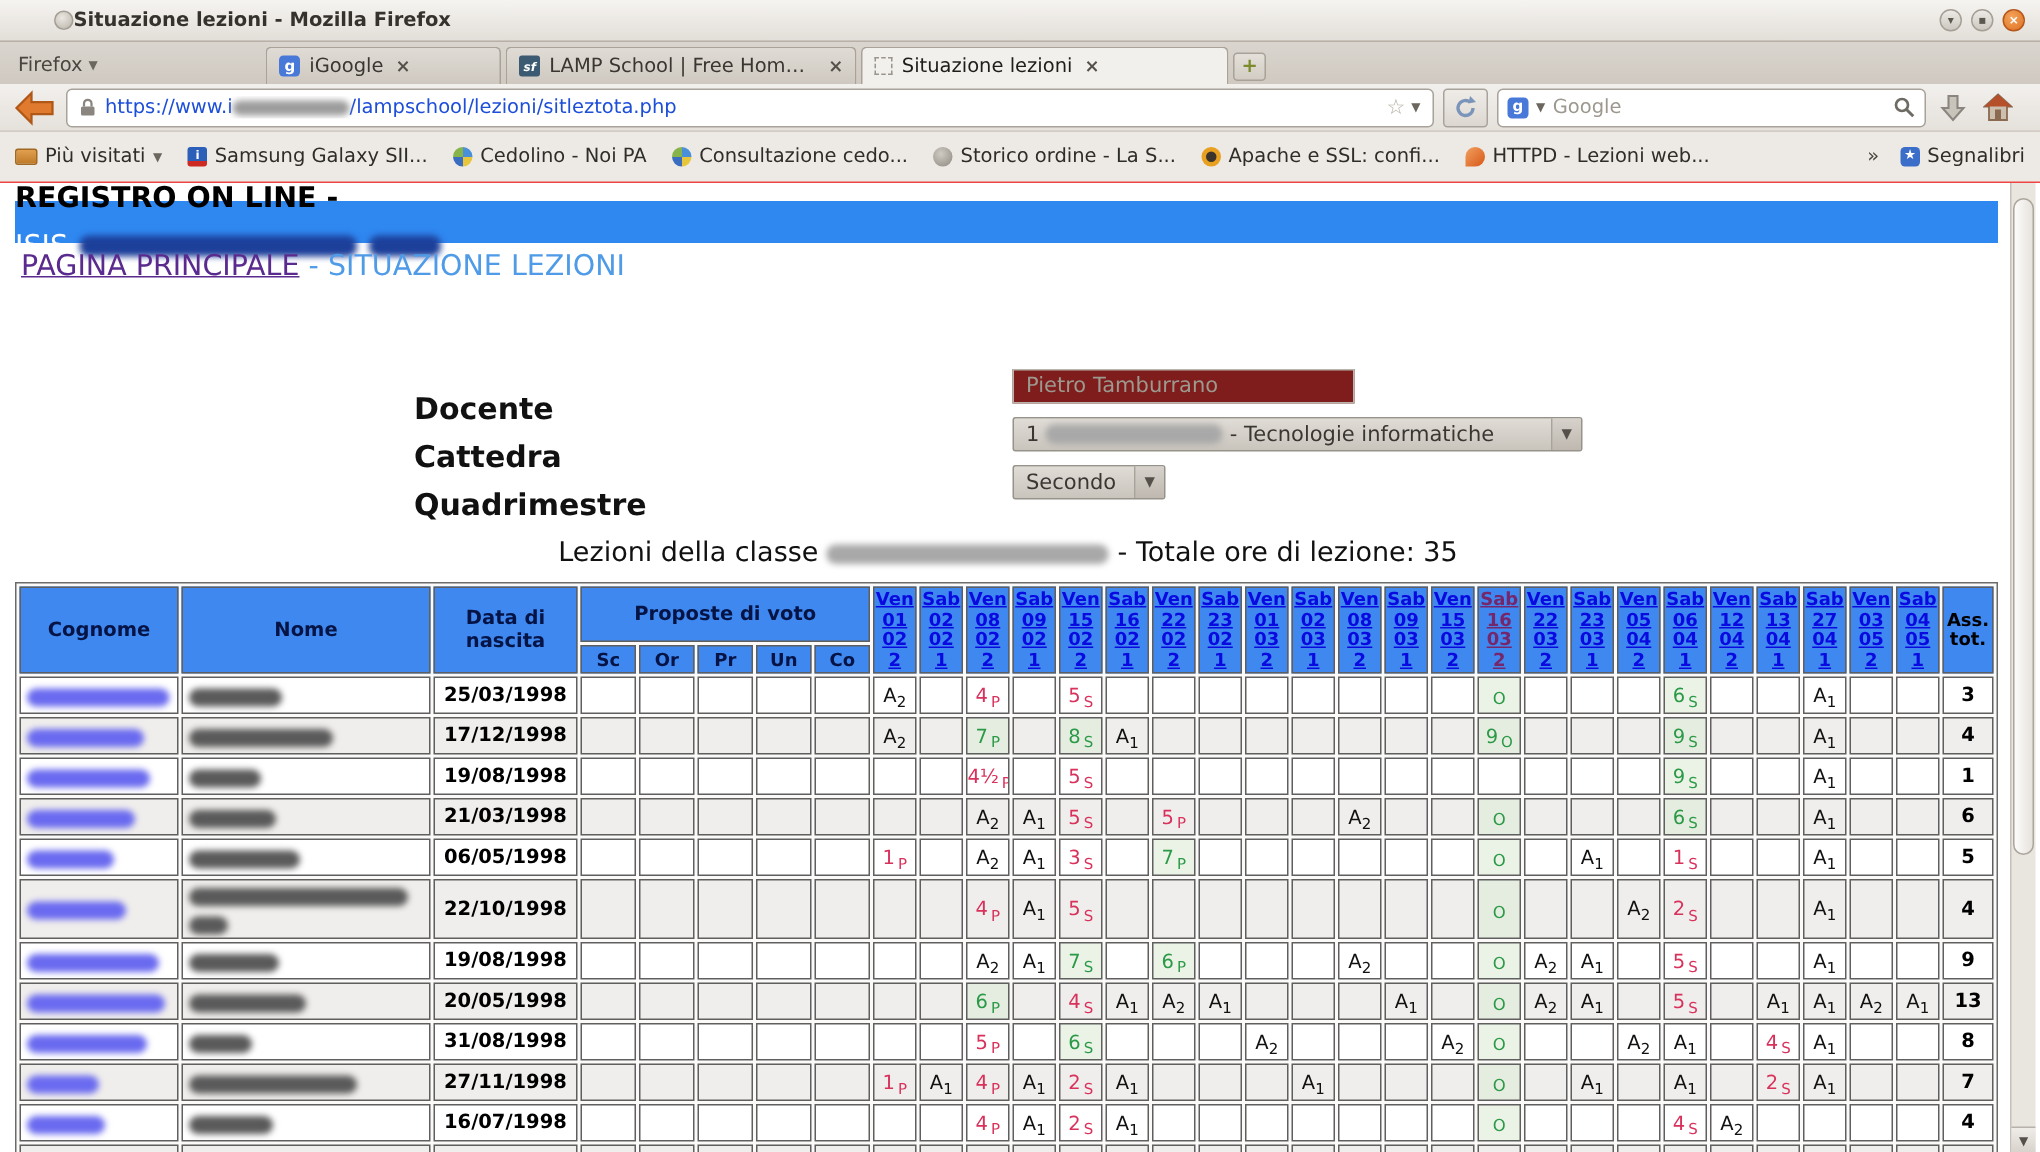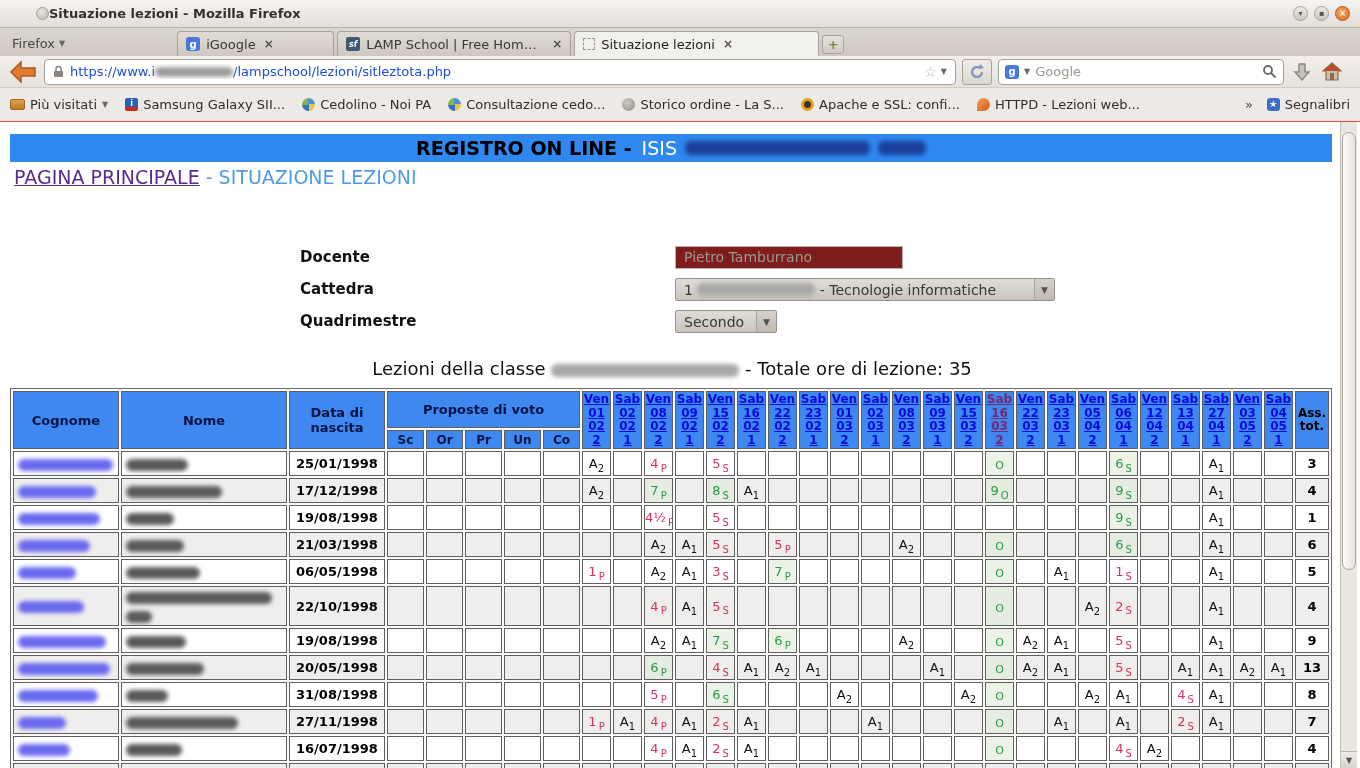--- a/index.html
+++ b/index.html
@@ -58,28 +58,28 @@
   .i-grey { border-radius:50%; background:radial-gradient(circle at 40% 35%, #cfcac2, #8d8880); }
   .i-ring { border-radius:50%; background:#3a342c; border:3px solid #e8a020; }
   .i-feather { border-radius:50% 50% 50% 0; background:linear-gradient(135deg,#f0a060,#d85818); }
   .i-segn { background:#3b6ec9; color:#fff; font-size:9px; text-align:center; line-height:13px; border-radius:3px;}
   .bm-right { margin-left:auto; display:flex; align-items:center; gap:14px; }
   .chev { color:#4a463f; font-size:13px; }
 
   
   .content { position:relative; width:1360px; height:646px; background:#fff; }
   .banner { position:absolute; left:10px; top:12px; width:1322px; height:28px; background:#2f87f0;
-            display:flex; align-items:center; justify-content:center; gap:10px; font-size:19px; }
+            display:flex; align-items:flex-start; justify-content:center; gap:10px; font-size:19px;flex-direction:column; }
   .banner .blk { color:#000; font-weight:bold; }
   .banner .wht { color:#fff; font-weight:500; display:flex; align-items:center; gap:8px;}
   .crumb { position:absolute; left:14px; top:44px; font-size:19px; }
   .crumb a { color:#5a2a8e; text-decoration:underline; }
   .crumb .rest { color:#4f9be8; }
 
-  .flabel { position:absolute; left:300px; font-size:15px; font-weight:bold; color:#111; }
+  .flabel { position:absolute; left:276px; font-size:20px; font-weight:bold; color:#111;margin-top:12px; }
   .fctrl { position:absolute; left:675px; height:23px; font-size:14px; }
   .tinput { width:228px; background:#7f1d1d; border:1px solid #b9b4ac; color:#9d998f; padding:2px 8px; }
   .select { background:linear-gradient(#e0dcd6,#c9c4bc); border:1px solid #98938a; border-radius:2px;
             color:#3a3733; display:flex; align-items:center; padding-left:8px; }
   .select .arrowbox { margin-left:auto; width:20px; height:100%; border-left:1px solid #a9a49b;
                       display:flex; align-items:center; justify-content:center; font-size:9px; color:#55514a;
                       background:linear-gradient(#d6d1ca,#beb8b0); }
 
   .classtitle { position:absolute; left:0; top:236px; width:1344px; text-align:center; font-size:18px; color:#111; }
 
@@ -490,21 +490,21 @@
             <th class="h sub" style="width:20px">Or</th>
             <th class="h sub" style="width:20px">Pr</th>
             <th class="h sub" style="width:20px">Un</th>
             <th class="h sub" style="width:20px">Co</th>
           </tr>
         </thead>
         <tbody>
           <tr class="">
             <td class="cog"><span class="blob blob-blue" style="width:95px"></span></td>
             <td class="nom"><span class="blob blob-dark" style="width:62px"></span></td>
-            <td class="dob">25/01/1998</td>
+            <td class="dob">25/03/1998</td>
             <td class="subj"></td>
             <td class="subj"></td>
             <td class="subj"></td>
             <td class="subj"></td>
             <td class="subj"></td>
             <td class="dc"><span class="va">A<sub>2</sub></span></td>
             <td class="dc"></td>
             <td class="dc"><span class="v n">4<sub>P</sub></span></td>
             <td class="dc"></td>
             <td class="dc"><span class="v n">5<sub>S</sub></span></td>

